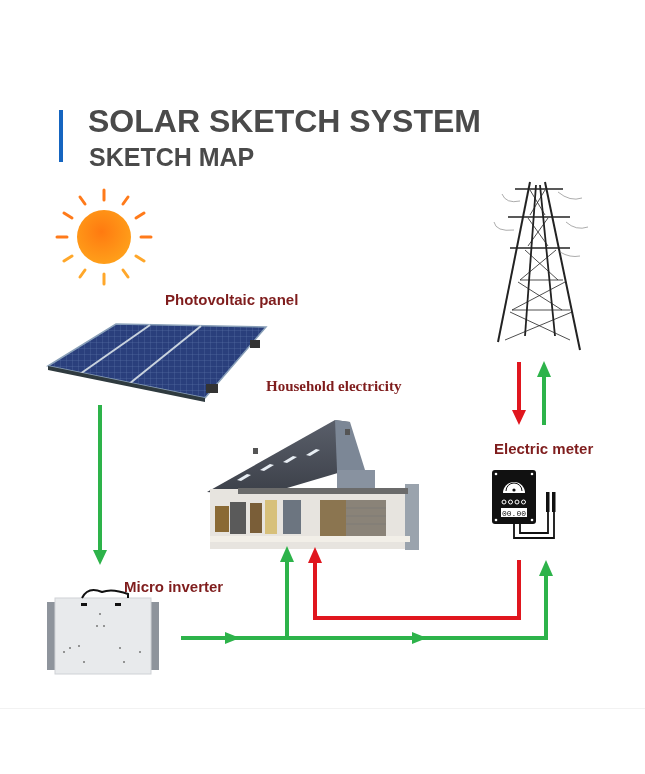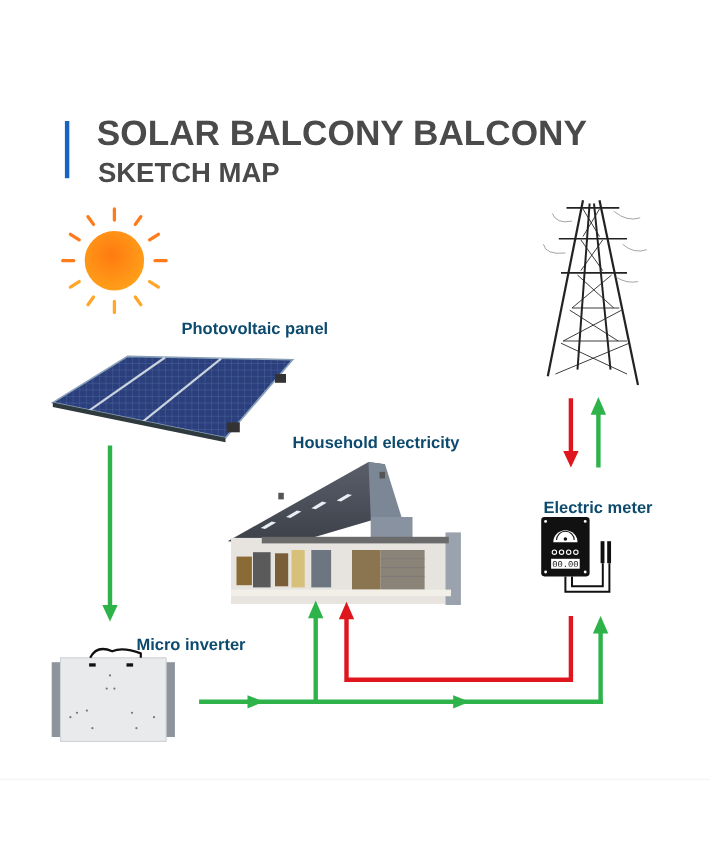--- a/index.html
+++ b/index.html
@@ -1,33 +1,33 @@
 <!DOCTYPE html>
 <html><head>
   <meta charset="utf-8">
   <style>
     html, body { margin: 0; padding: 0; background: #ffffff; }
     body { width: 645px; height: 774px; position: relative; overflow: hidden; font-family: "Liberation Sans", sans-serif; }
     .abs { position: absolute; }
     .title-bar { left: 59px; top: 110px; width: 4px; height: 52px; background: #1565c0; }
     .title { left: 88px; top: 103px; font-size: 32px; font-weight: bold; color: #4a4a4a; letter-spacing: 0px; white-space: nowrap; }
     .subtitle { left: 89px; top: 143px; font-size: 25px; font-weight: bold; color: #4a4a4a; white-space: nowrap; }
-    .label { font-size: 15px; font-weight: bold; color: #0c4a6e; white-space: nowrap; }
+    .label { font-size: 15px; font-weight: bold; color: #7f1d1d; white-space: nowrap; }
     .lbl-pv { left: 165px; top: 291px; }
-    .lbl-house { left: 266px; top: 394px; }
-    .lbl-meter { left: 494px; top: 453px; }
+    .lbl-house { left: 266px; top: 378px; font-family: Liberation Serif, serif; }
+    .lbl-meter { left: 494px; top: 440px; }
     .lbl-inv { left: 124px; top: 578px; }
     svg.layer { position: absolute; left: 0; top: 0; }
     .bottom-rule { left: 0; top: 708px; width: 645px; height: 1px; background: #f2f2f2; }
   </style>
 </head>
 <body>
 
 <div class="abs title-bar"></div>
-<div class="abs title">SOLAR BALCONY BALCONY</div>
+<div class="abs title">SOLAR SKETCH SYSTEM</div>
 <div class="abs subtitle">SKETCH MAP</div>
 
 <div class="abs label lbl-pv">Photovoltaic panel</div>
 <div class="abs label lbl-house">Household electricity</div>
 <div class="abs label lbl-meter">Electric meter</div>
 <div class="abs label lbl-inv">Micro inverter</div>
 
 <svg class="layer" width="645" height="774" viewBox="0 0 645 774">
   <defs>
     <radialGradient id="sunGrad" cx="45%" cy="40%" r="60%">

